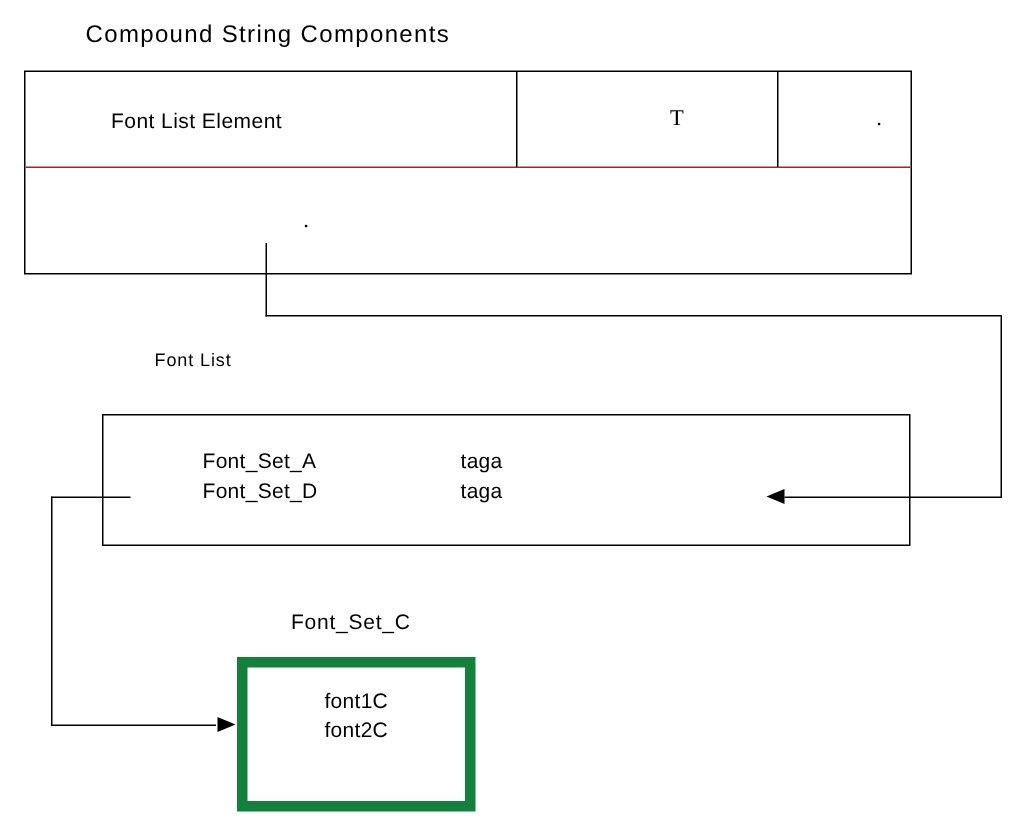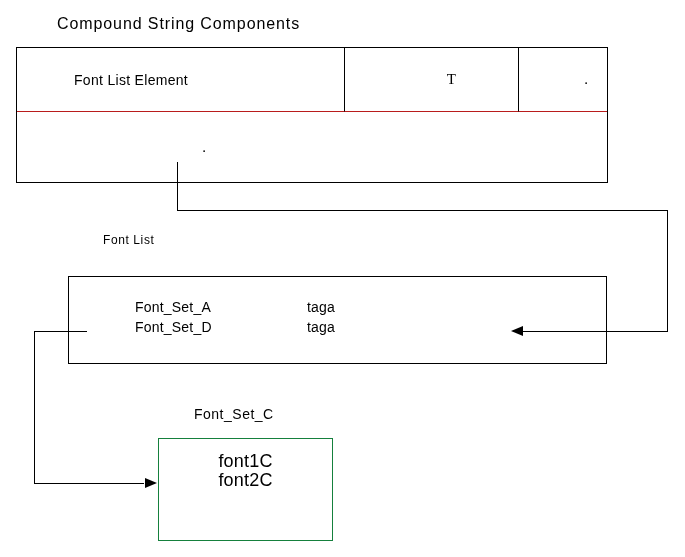--- a/index.html
+++ b/index.html
@@ -67,26 +67,26 @@
   .fl-entries {
     position: absolute; left: 66px; top: 20px;
     font-size: 14px; letter-spacing: 0.2px;
   }
   .fl-row { height: 20px; line-height: 20px; white-space: nowrap; }
   .fl-name { display: inline-block; width: 172px; }
 
   
   .fsc-box {
     left: 158px; top: 438px;
-    width: 175px; height: 103px;
-    border: 1px solid #15803d;
+    width: 159px; height: 103px;
+    border: 7px solid #15803d;
     box-sizing: border-box;
     text-align: center;
     padding-top: 13px;
-    font-size: 18px; letter-spacing: 0.2px;
+    font-size: 14px; letter-spacing: 0.2px;
   }
   .fsc-box .font-line { height: 19px; line-height: 19px; }
 
   
   .line { background: #000000; }
   .seg-v1 { left: 177px; top: 162px; width: 1px; height: 49px; }
   .seg-h1 { left: 177px; top: 210px; width: 491px; height: 1px; }
   .seg-v2 { left: 667px; top: 210px; width: 1px; height: 122px; }
   .seg-h2 { left: 523px; top: 331px; width: 145px; height: 1px; }
   .seg-h3 { left: 34px;  top: 331px; width: 53px;  height: 1px; }

